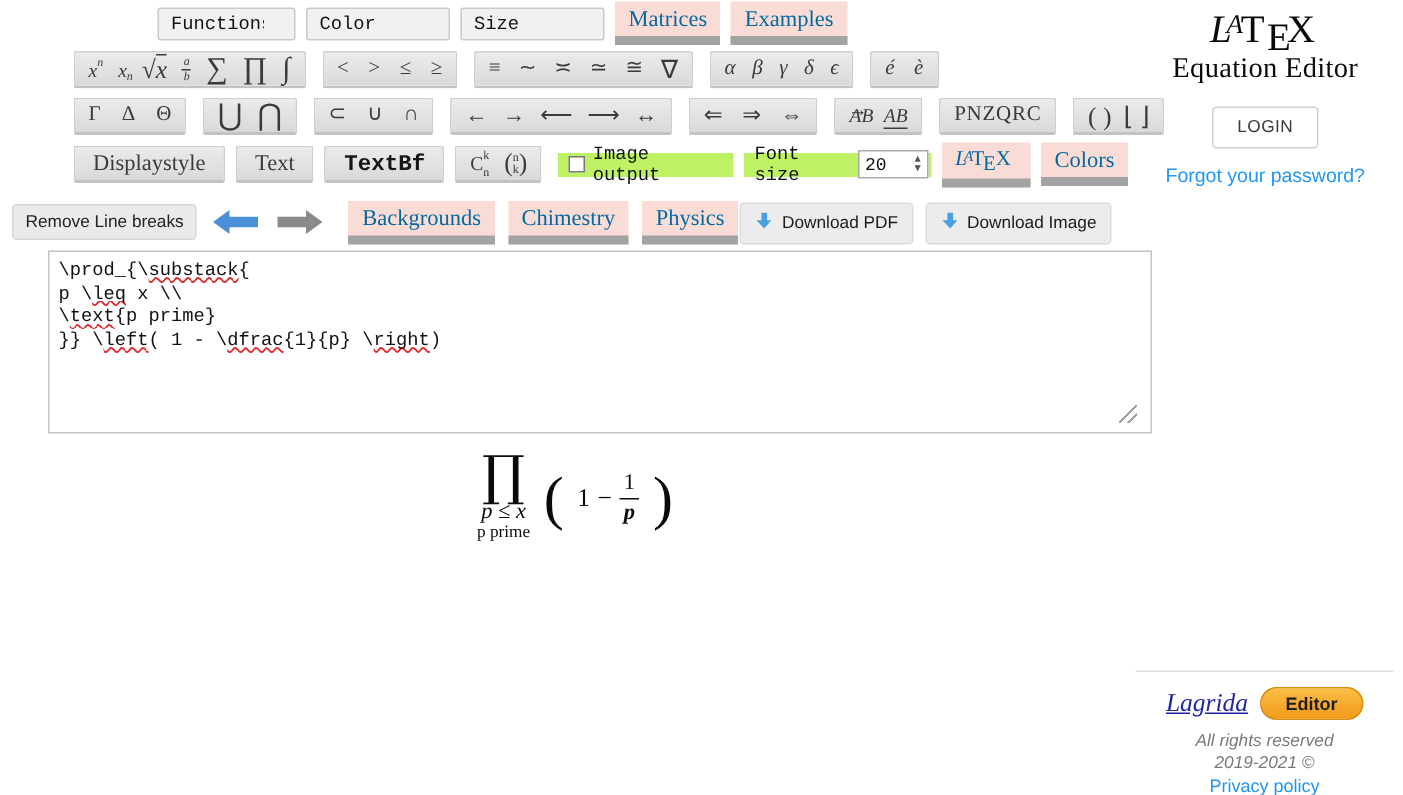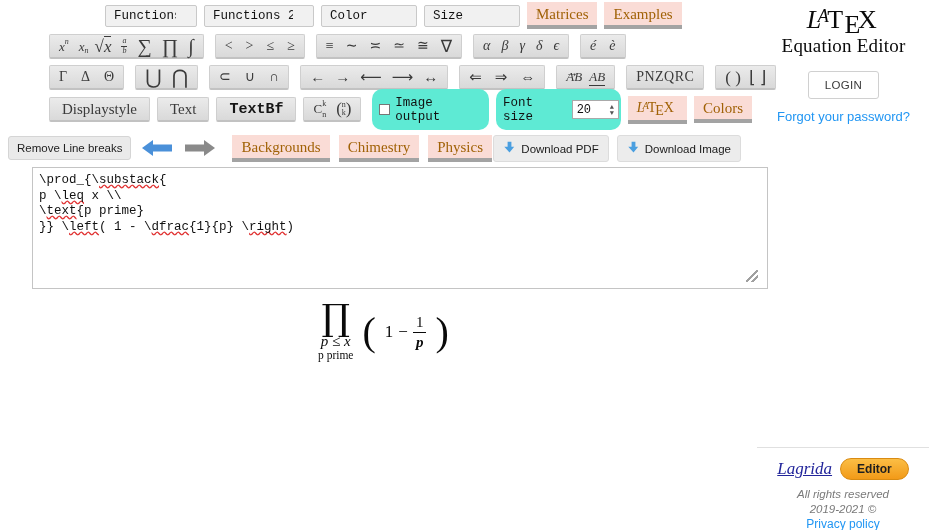--- a/index.html
+++ b/index.html
@@ -43,24 +43,24 @@
   .sel-wrap { position:relative; display:inline-block; }
   .w-functions { width:92px; }
   .w-functions2 { width:110px; }
   .w-color { width:96px; }
   .w-size { width:96px; }
 
   
   .pink-btn {
     background:#fadcd6;
     border:none;
-    border-bottom:4px solid #a3a3a3;
+    border-bottom:6px solid #a3a3a3;
     font-family:"Liberation Serif", serif;
     font-size:15px;
-    color:#a16207;
+    color:#0369a1;
     padding:3px 9px 2px 9px;
     cursor:pointer;
     line-height:18px;
   }
 
   
   .sym-group {
     background:linear-gradient(#ebebeb,#d9d9d9);
     border:1px solid #cfcfcf;
     border-bottom:2px solid #c2c2c2;
@@ -91,30 +91,29 @@
     color:#3a3a3a;
     padding:3px 12px;
     height:25px;
     cursor:pointer;
     line-height:17px;
   }
   .txt-btn.bold { font-weight:bold; color:#161616;font-family:Liberation Mono, monospace; }
 
   
   .green-box {
-    background:#5eead4;
+    background:#bef264;
     display:inline-flex;
     align-items:center;
     gap:5px;
     padding:3px 7px;
-    height:41px;
+    height:16px;
     font-family:"Liberation Mono", monospace;
     font-size:12.5px;
     color:#111;
-    border-radius:10px;
   }
   .chk {
     width:11px; height:11px;
     border:1px solid #767676;
     background:#fff;
     display:inline-block;
     cursor:pointer;
   }
   .num-input {
     width:47px; height:19px;
@@ -261,25 +260,20 @@
 <body>
 
 <div class="page">
 
   <div class="editor-col">
 
     <div class="tb-row row1">
       <span class="sel-wrap">
         <select class="sel w-functions">
           <option>Functions</option>
-        </select>
-      </span>
-      <span class="sel-wrap">
-        <select class="sel w-functions2">
-          <option>Functions 2</option>
         </select>
       </span>
       <span class="sel-wrap">
         <select class="sel w-color">
           <option>Color</option>
         </select>
       </span>
       <span class="sel-wrap">
         <select class="sel w-size">
           <option>Size</option>

